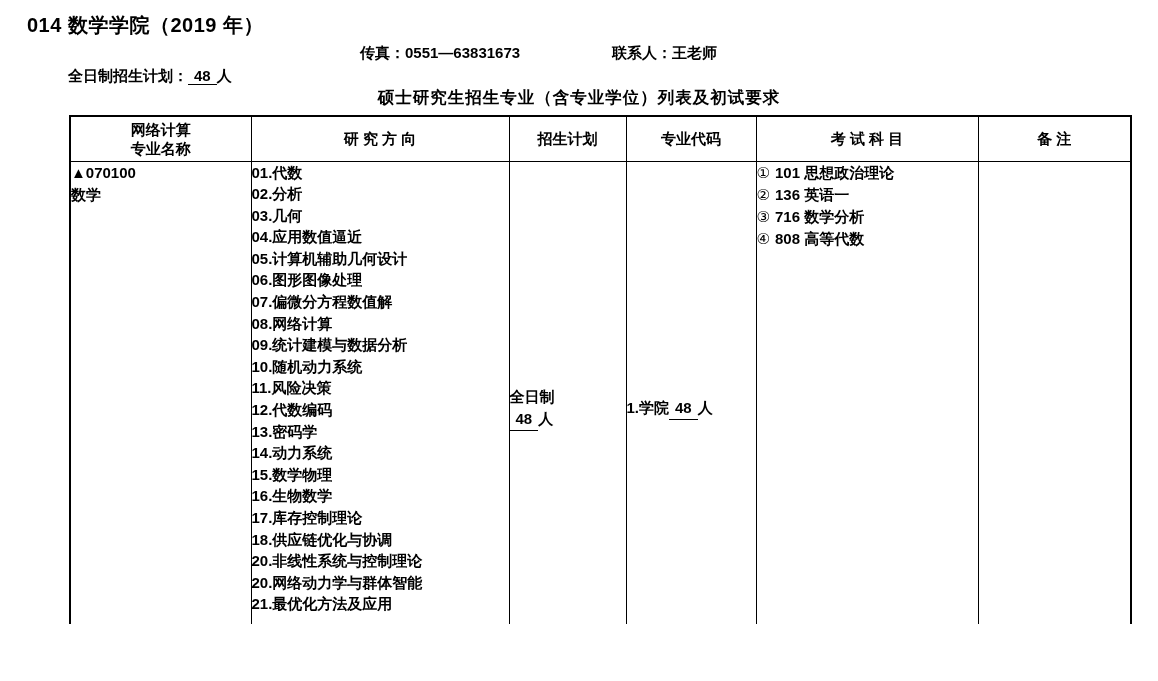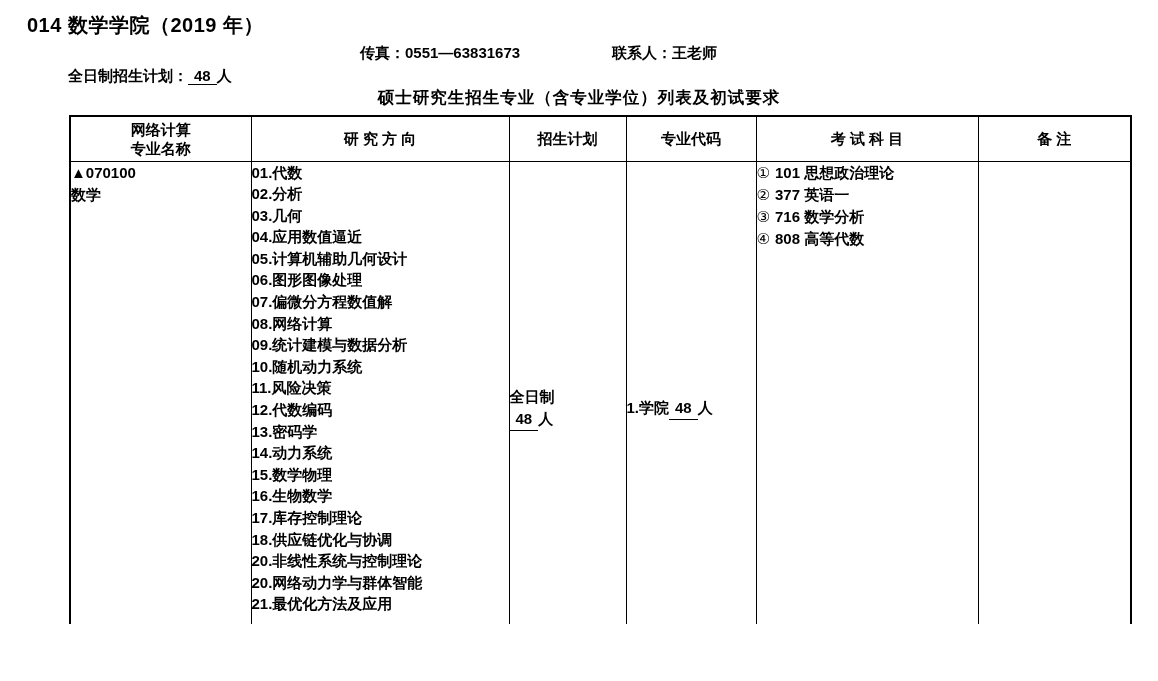--- a/index.html
+++ b/index.html
@@ -175,21 +175,21 @@
             </div>
       </td>
       <td class="cell-enroll">
         <div>全日制</div>
         <div><span class="u">48</span><span>人</span></div>
       </td>
       <td class="cell-alloc"><span>1.学院</span><span class="u">48</span><span>人</span></td>
       <td class="cell-exams">
         <div>
               <div><span class="subject-badge">①</span><span>101 思想政治理论</span></div>
-              <div><span class="subject-badge">②</span><span>377 英语一</span></div>
+              <div><span class="subject-badge">②</span><span>136 英语一</span></div>
               <div><span class="subject-badge">③</span><span>716 数学分析</span></div>
               <div><span class="subject-badge">④</span><span>808 高等代数</span></div>
             </div>
       </td>
       <td class="cell-remark"></td>
     </tr>
   </tbody>
     </table>
 
 </div>

